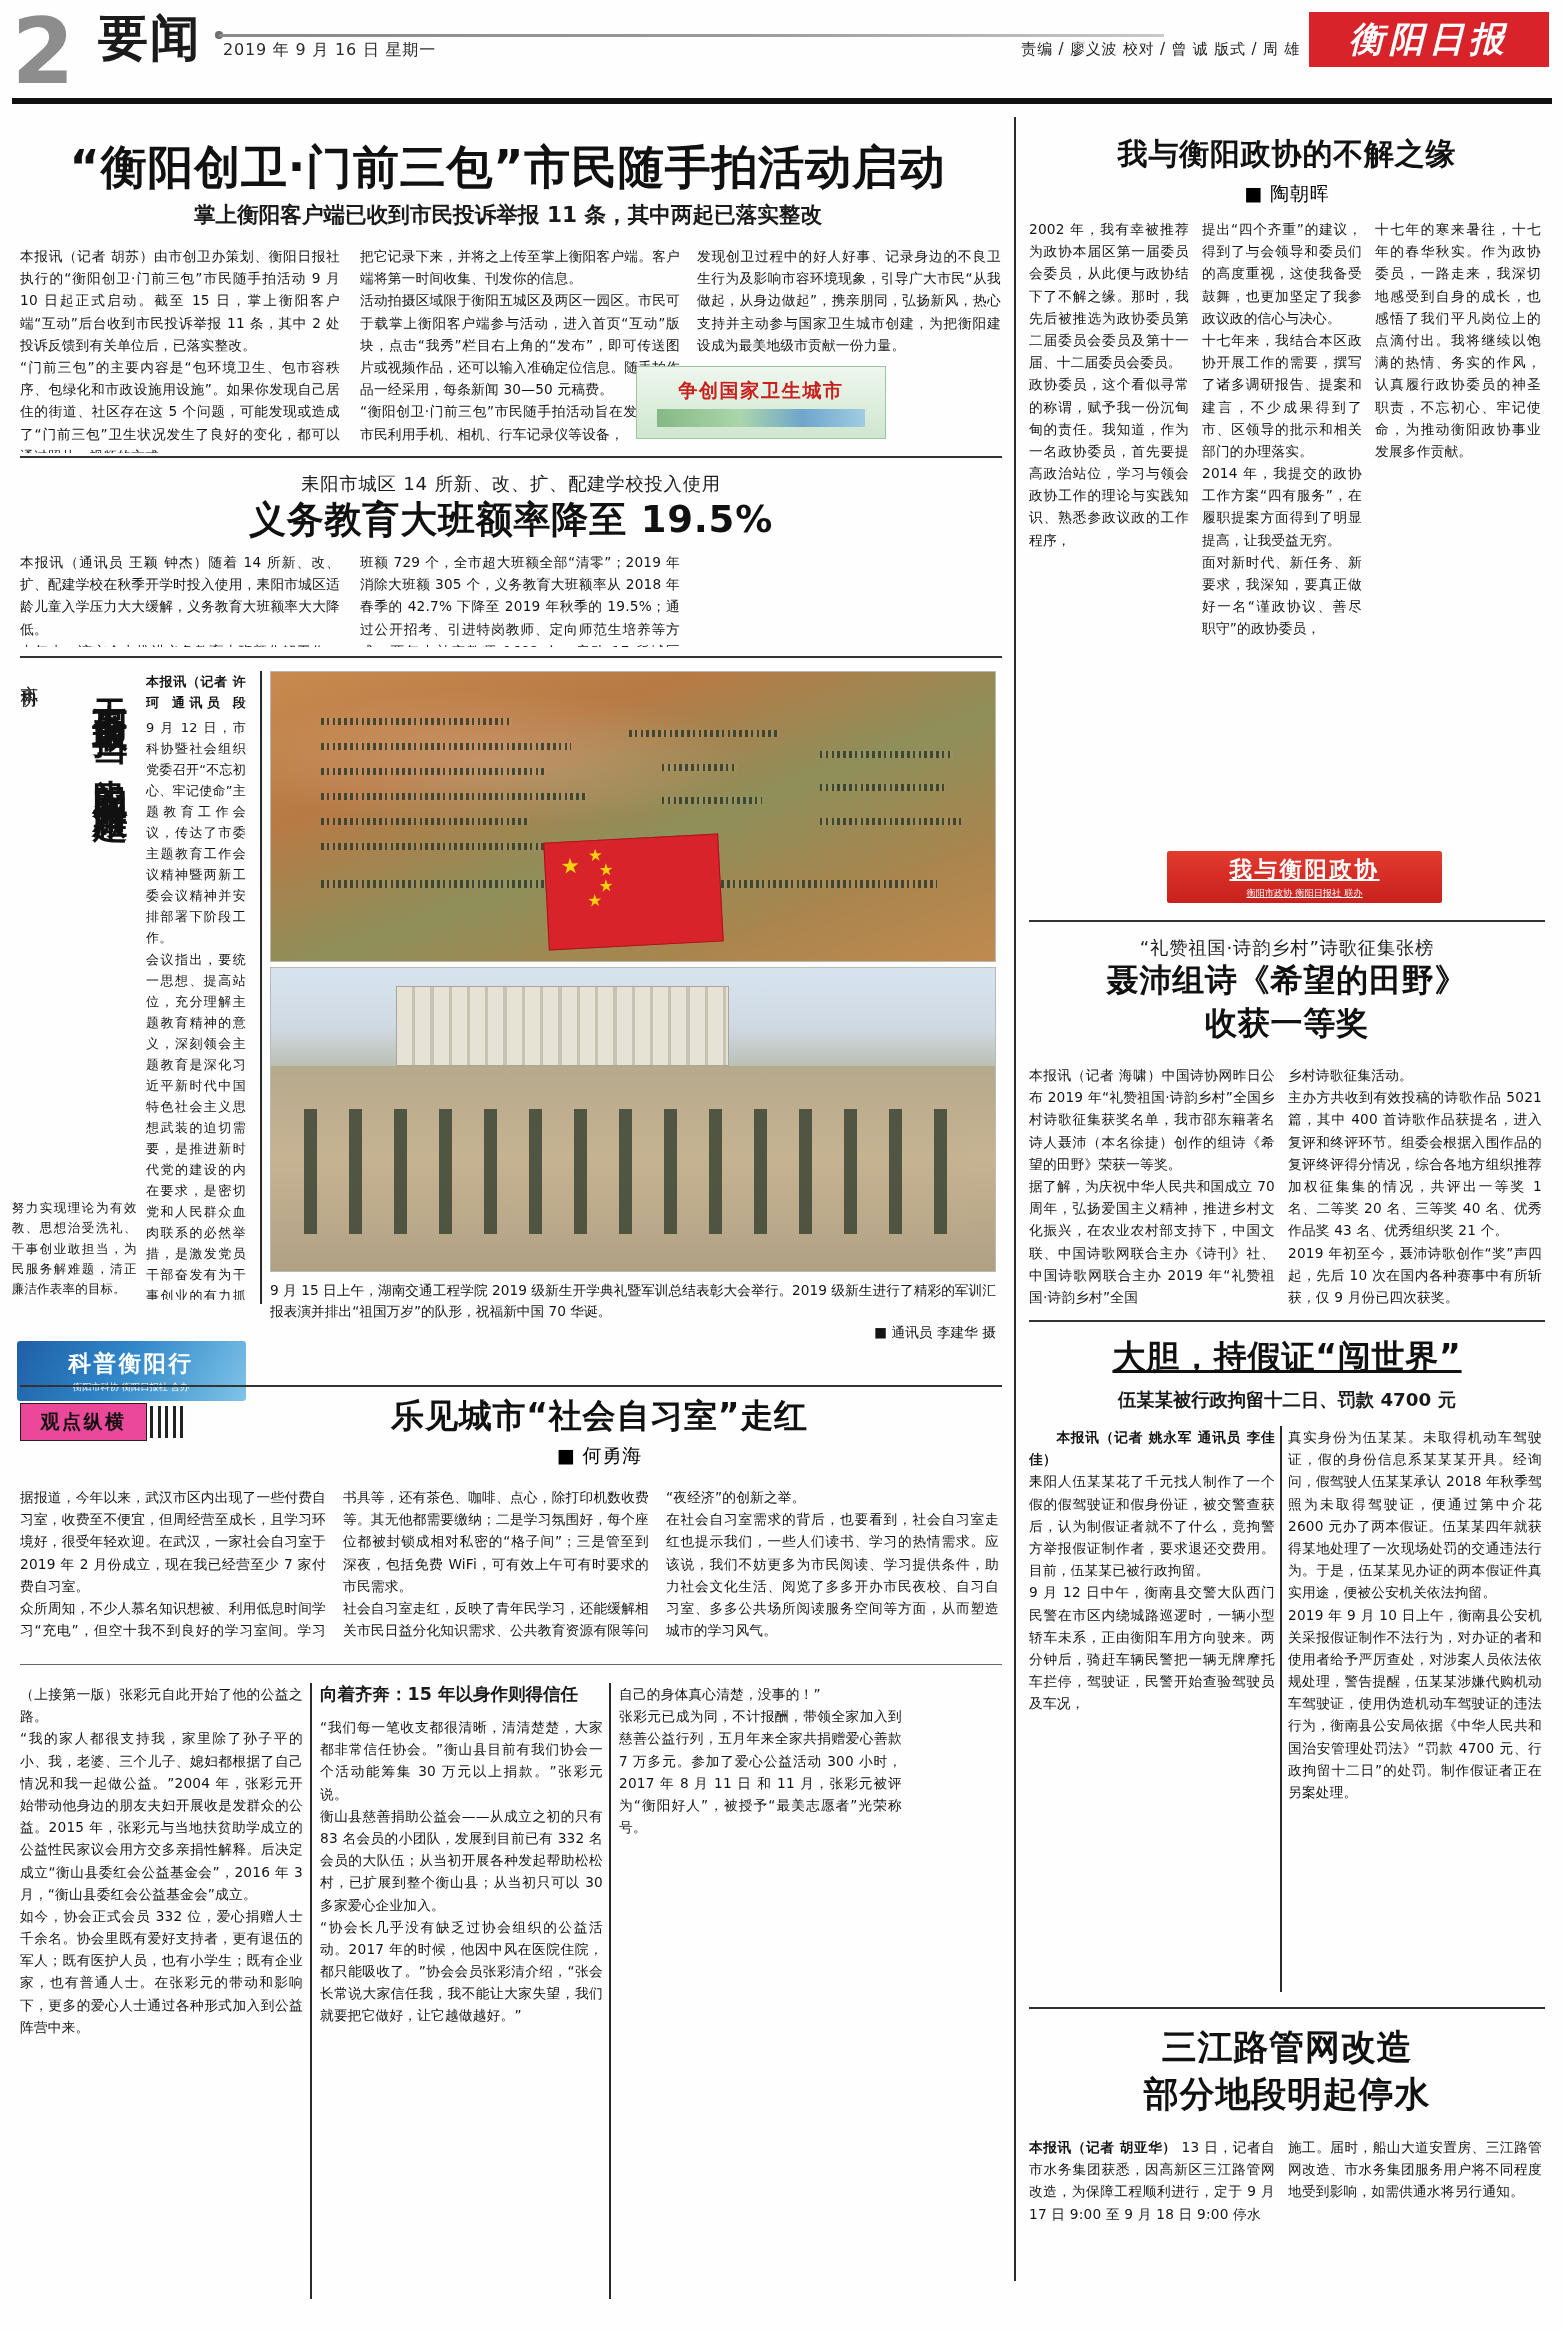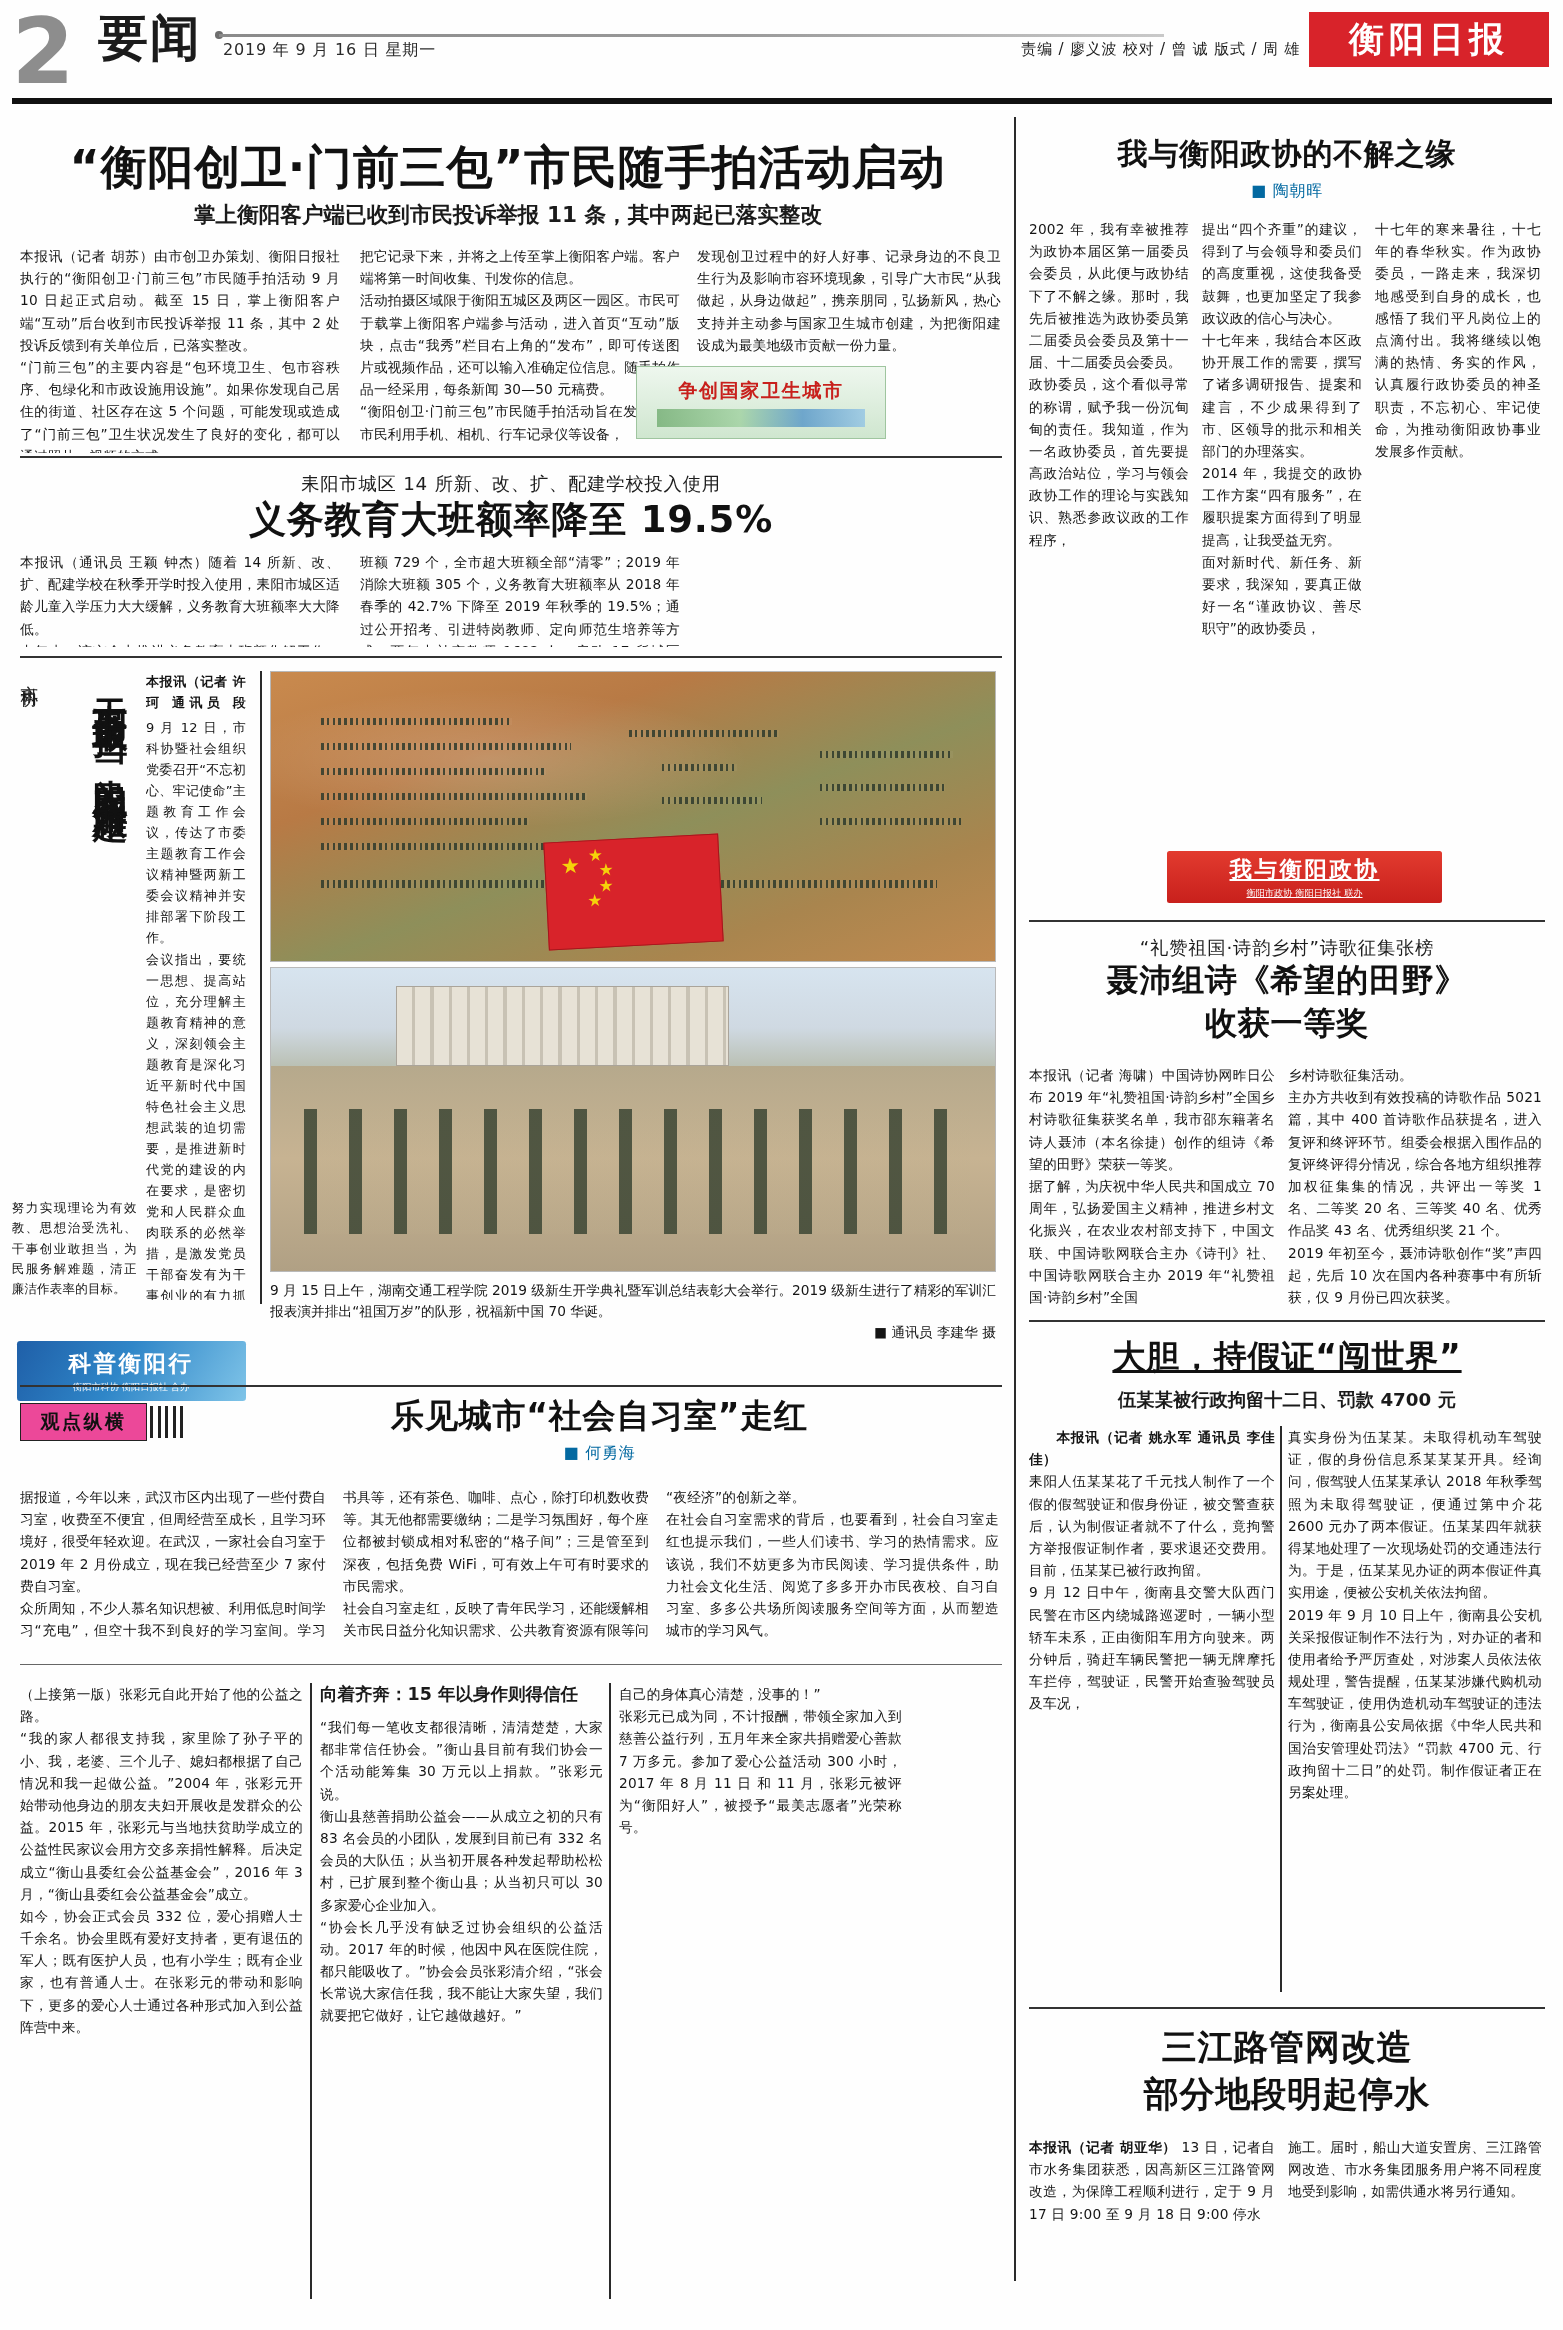--- a/index.html
+++ b/index.html
@@ -74,20 +74,21 @@
     width: 240px; height: 55px;
     background: #d8232a;
     display: flex;
     align-items: center;
     justify-content: center;
   }
   .nameplate span {
     color: #ffffff;
     font-size: 35px;
     font-weight: 700;
+    font-style: italic;
     letter-spacing: 5px;
     font-family: "DejaVu Serif", serif;
   }
   .rule-heavy {
     position: absolute;
     left: 11.7px; top: 98px;
     width: 1540px; height: 5.8px;
     background: #111;
   }
 
@@ -117,22 +118,22 @@
   .h-sub {
     position: absolute;
     text-align: center;
     font-weight: 700;
     color: #1a1a1a;
     line-height: 1.35;
   }
   .byline-c {
     position: absolute;
     text-align: center;
-    font-size: 16px;
-    color: #0369a1;
+    font-size: 19px;
+    color: #000000;
     letter-spacing: 0.8px;
   }
   .kicker {
     position: absolute;
     text-align: center;
     font-size: 18.3px;
     color: #1d1d1d;
     letter-spacing: 0.8px;
   }
 

